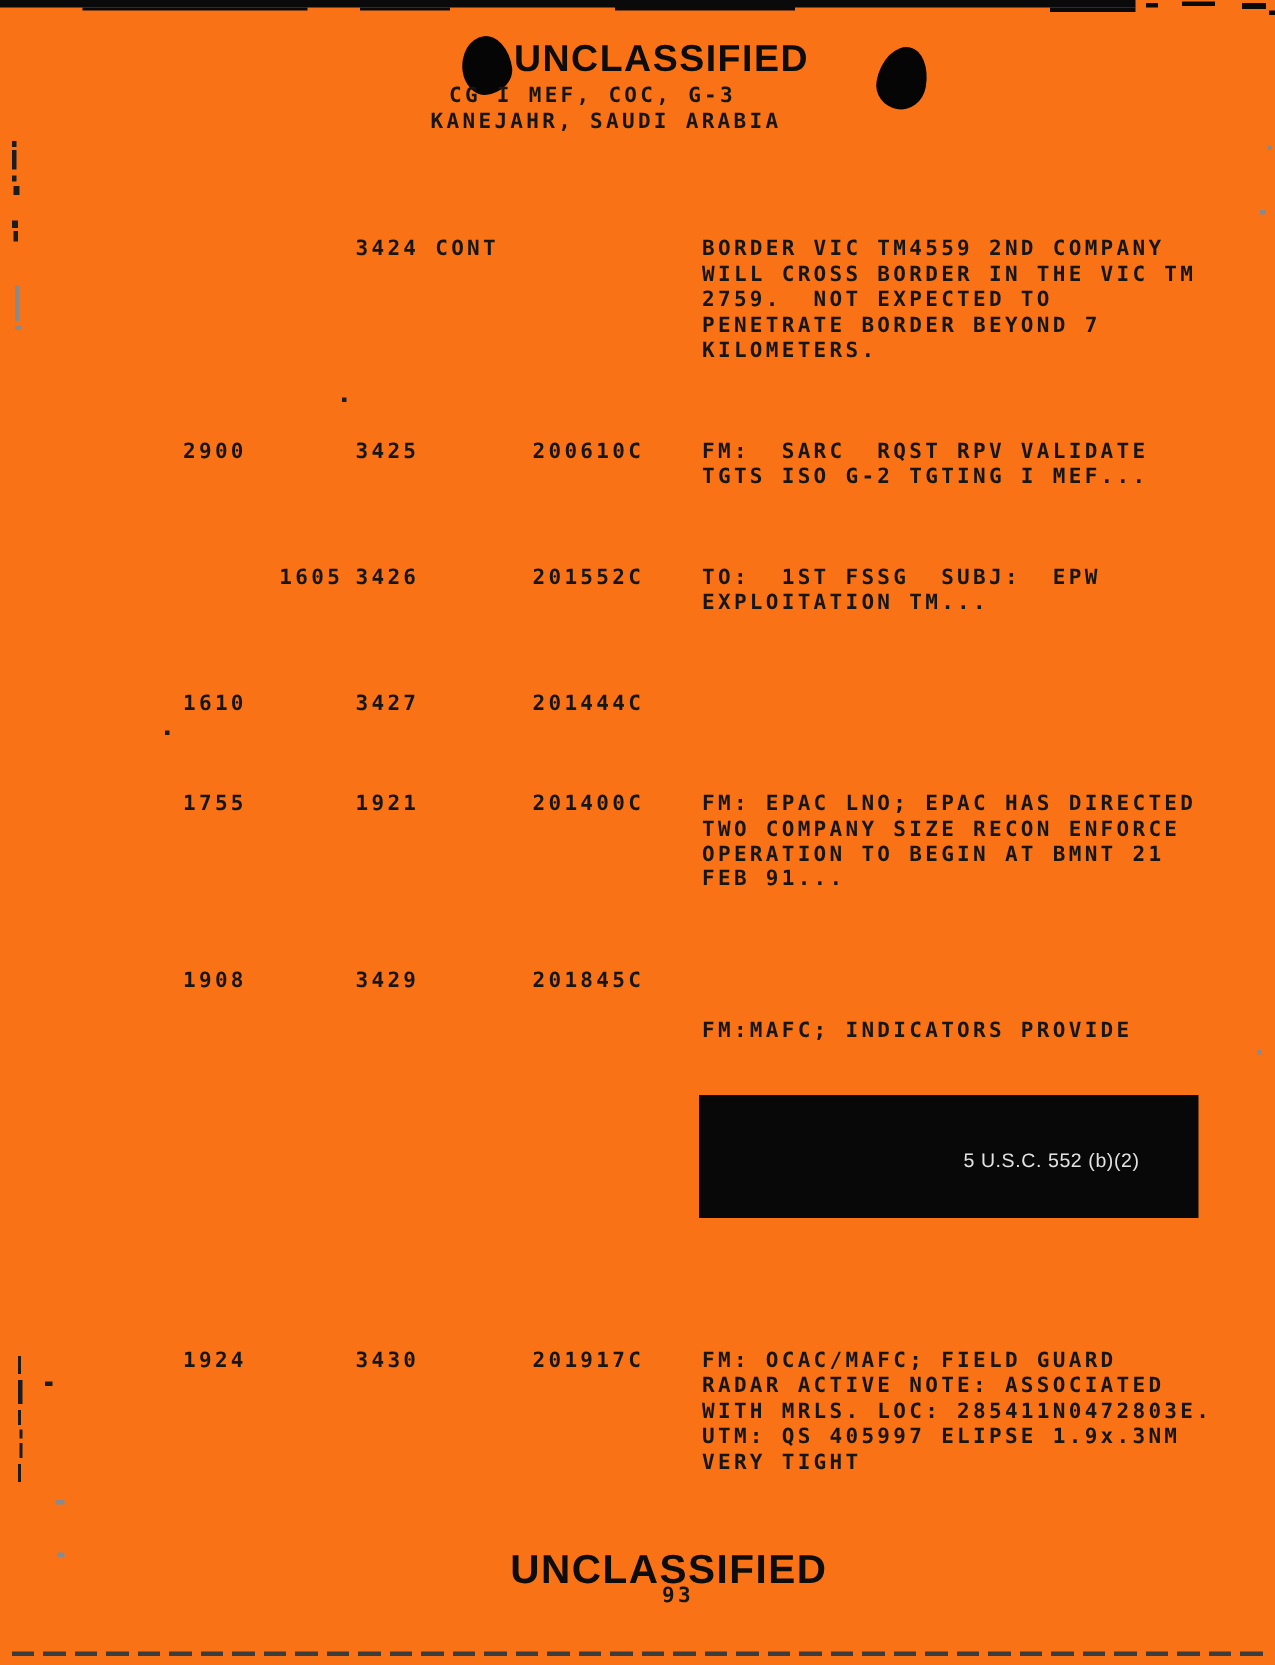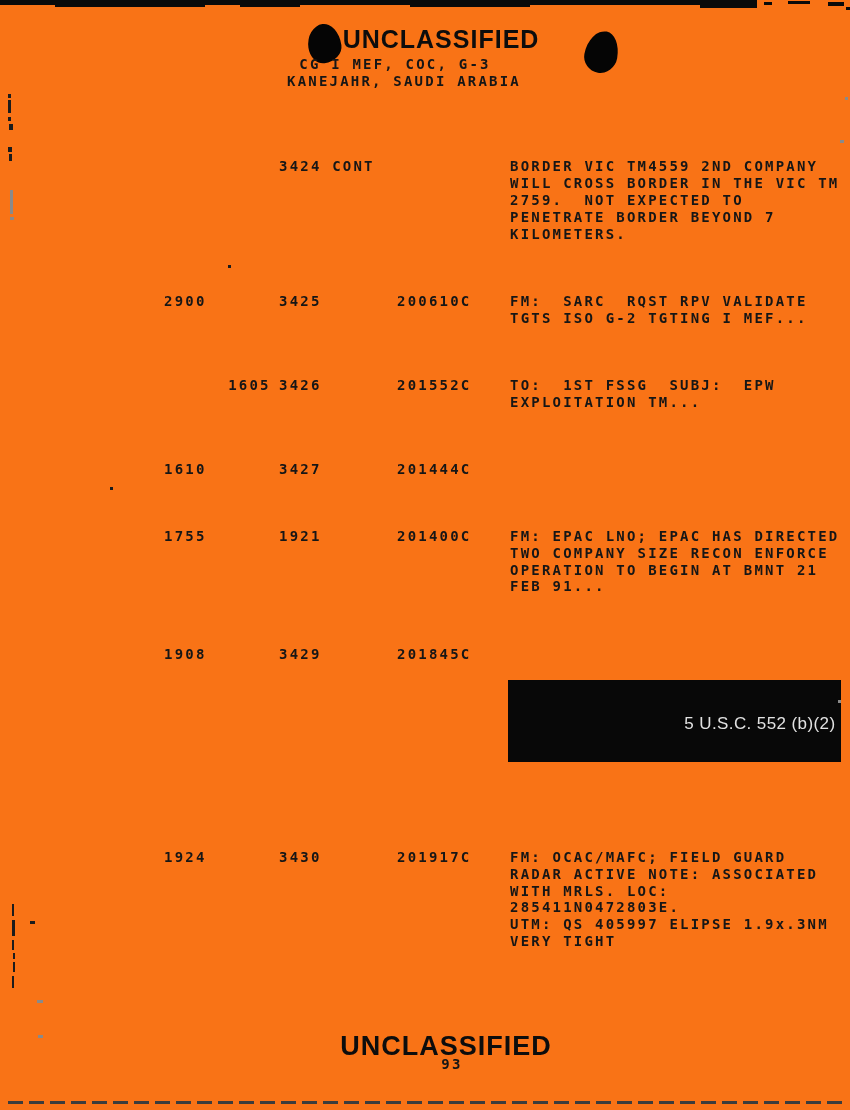--- a/index.html
+++ b/index.html
@@ -31,37 +31,37 @@
   }
   
   .edge{position:absolute;background:#0a0a0a;}
   .top-num{
     position:absolute;left:427px;top:-9px;z-index:1;
     font-family:"DejaVu Sans Mono",monospace;font-weight:700;font-size:17px;color:#111;
   }
   .edge.z2{z-index:2;}
   
   .log{position:absolute;left:0;top:108px;width:850px;padding-left:122px;box-sizing:border-box;}
-  .entry{display:flex;align-items:flex-start;margin-left:42px;}
+  .entry{display:flex;align-items:flex-start;}
   .c{flex:none;display:block;}
   .t1{width:56px;}
   .t2{width:59px;text-align:center;}
   .ser{width:118px;}
   .dtg{width:113px;}
   .msg{width:370px;}
   
   .redact-label{
     font-family:"Liberation Sans",sans-serif;font-weight:400;color:#e2e2e2;
     letter-spacing:0.4px;white-space:nowrap;
   }
   .redact-block{
     width:333px;height:82px;background:#080808;margin:1px 0 3px -2px;
     padding:19px 0 0 70px;box-sizing:border-box;
   }
-  .redact-block .redact-label{font-size:17px;}
+  .redact-block .redact-label{font-size:13px;}
   
   .ftr-title{
     position:absolute;top:1031px;left:0;width:850px;text-align:center;
     transform:translateX(21px);
     font-family:"Liberation Sans",sans-serif;font-weight:700;
     font-size:27px;letter-spacing:1px;color:#0d0d0d;
   }
   .ftr-num{position:absolute;top:1056px;left:0;width:850px;text-align:center;transform:translateX(27px);}
   .dashline{
     position:absolute;top:1101px;left:8px;width:838px;height:3px;
@@ -142,20 +142,21 @@
 OPERATION TO BEGIN AT BMNT 21
 FEB 91...</div>
     </div>
 
     <div class="entry">
       <span class="c t1">1908</span>
       <span class="c t2"></span>
       <span class="c ser">3429</span>
       <span class="c dtg">201845C</span>
       <div class="msg">
+        <div>FM:MAFC; INDICATORS PROVIDE</div>
         <div class="redact-block">
           <span class="redact-label">5 U.S.C. 552 (b)(2)</span>
         </div>
       </div>
     </div>
 
     <div class="entry">
       <span class="c t1">1924</span>
       <span class="c t2"></span>
       <span class="c ser">3430</span>

